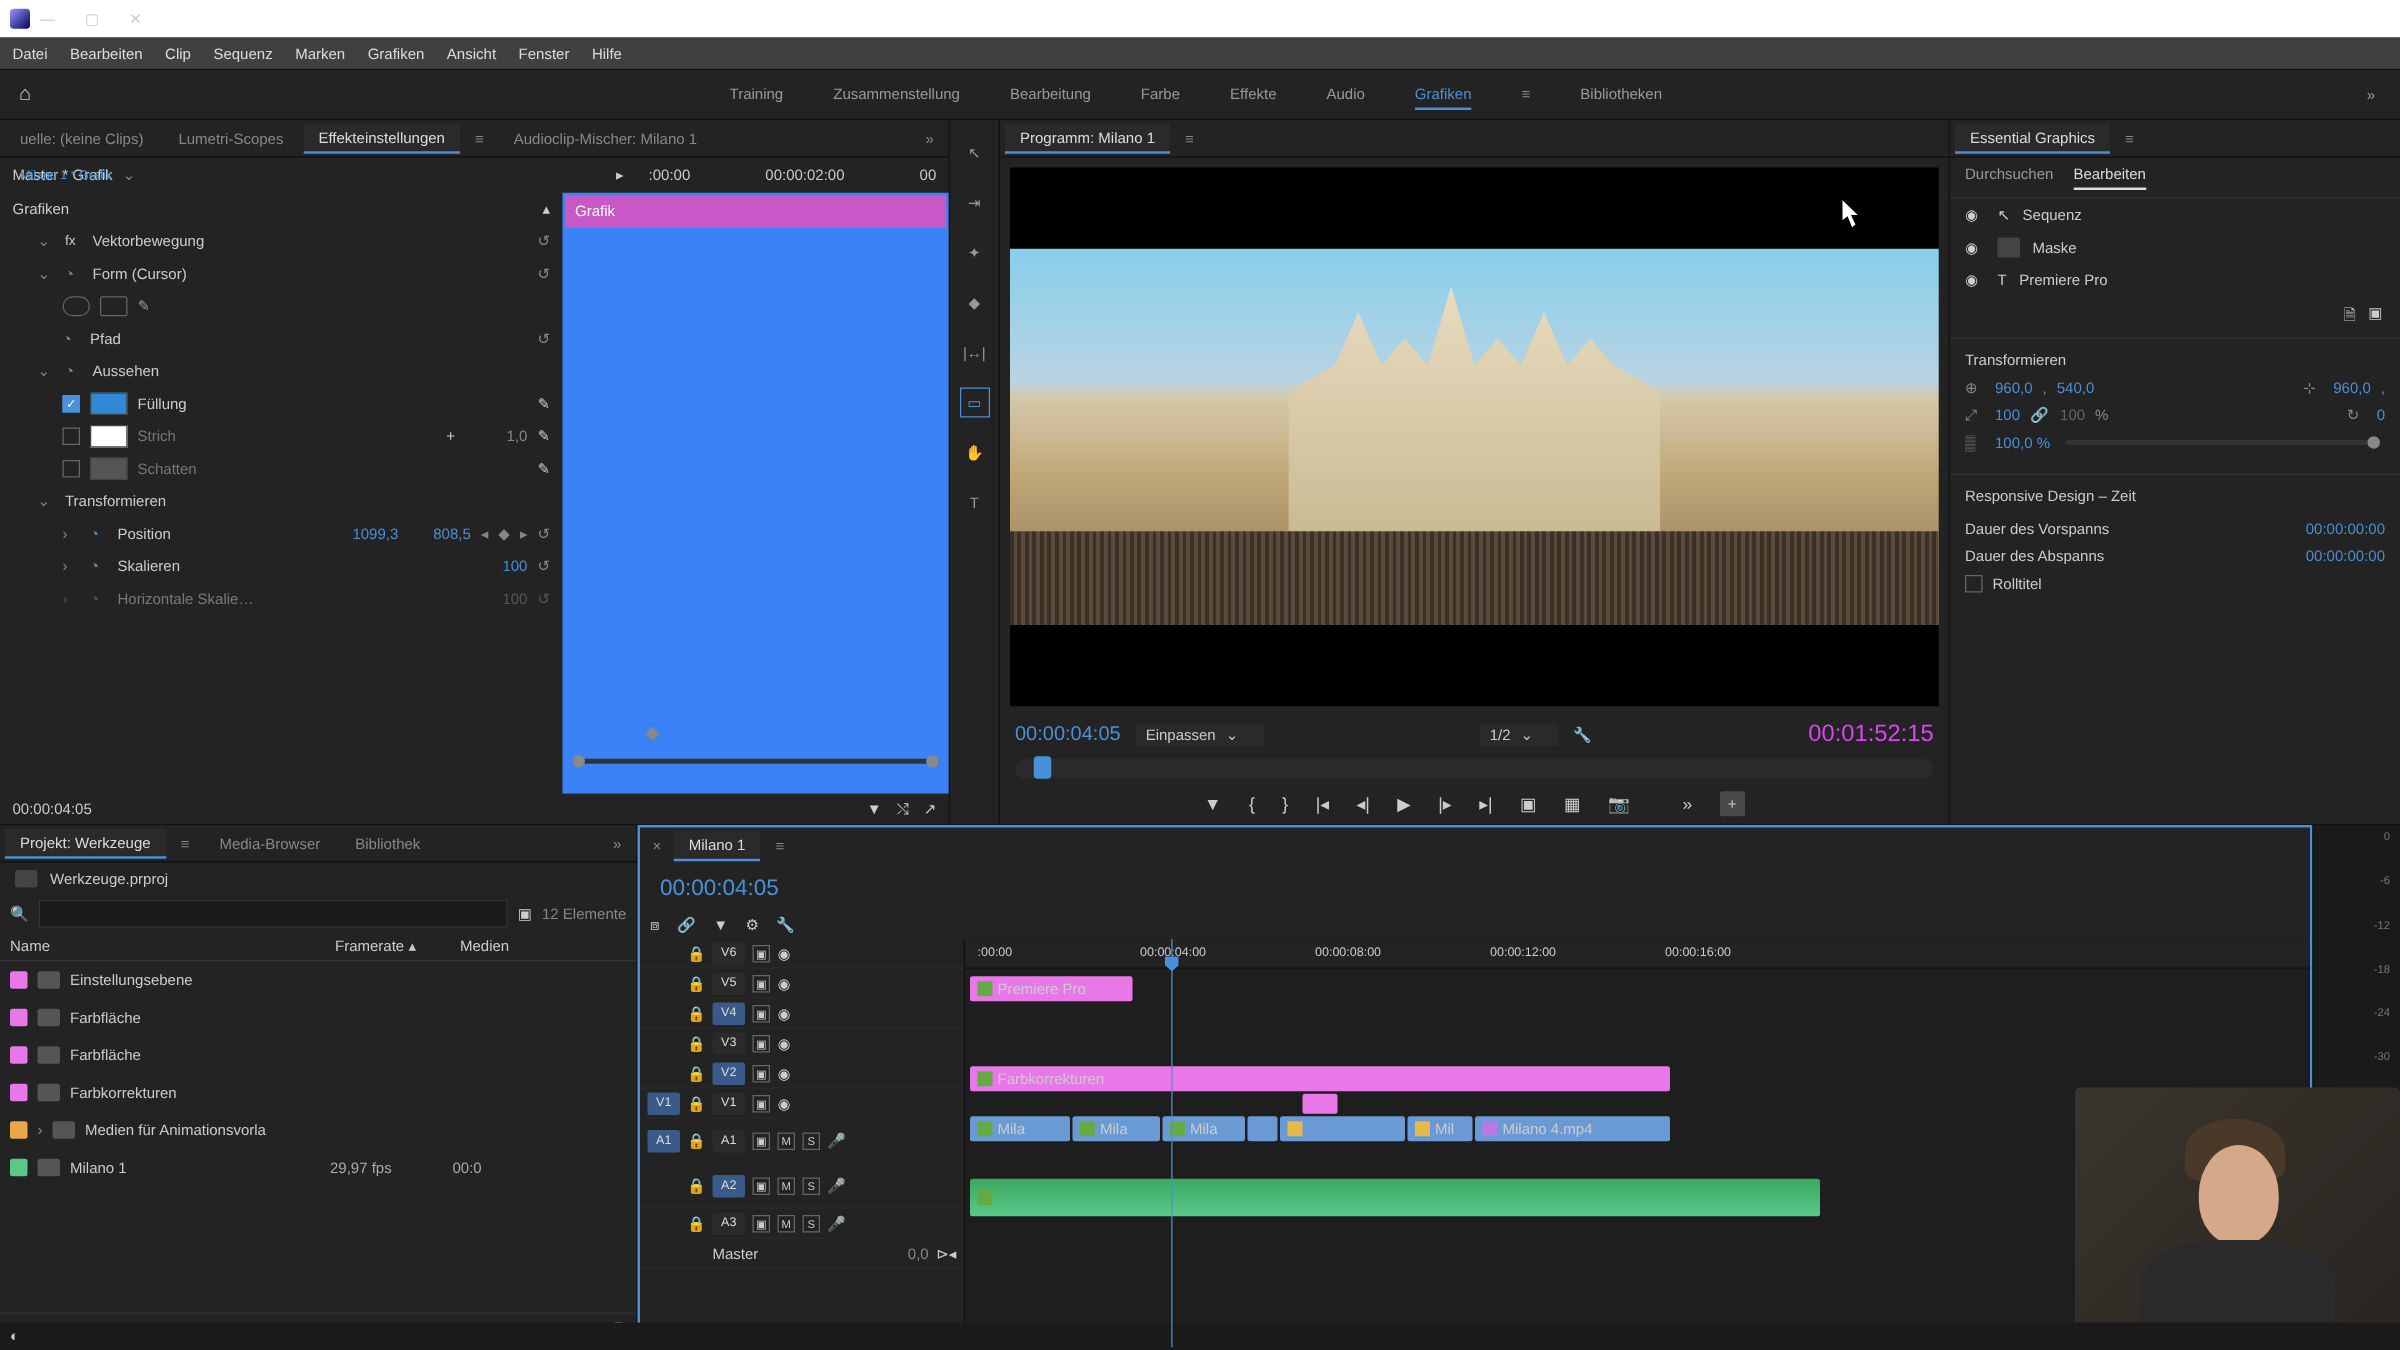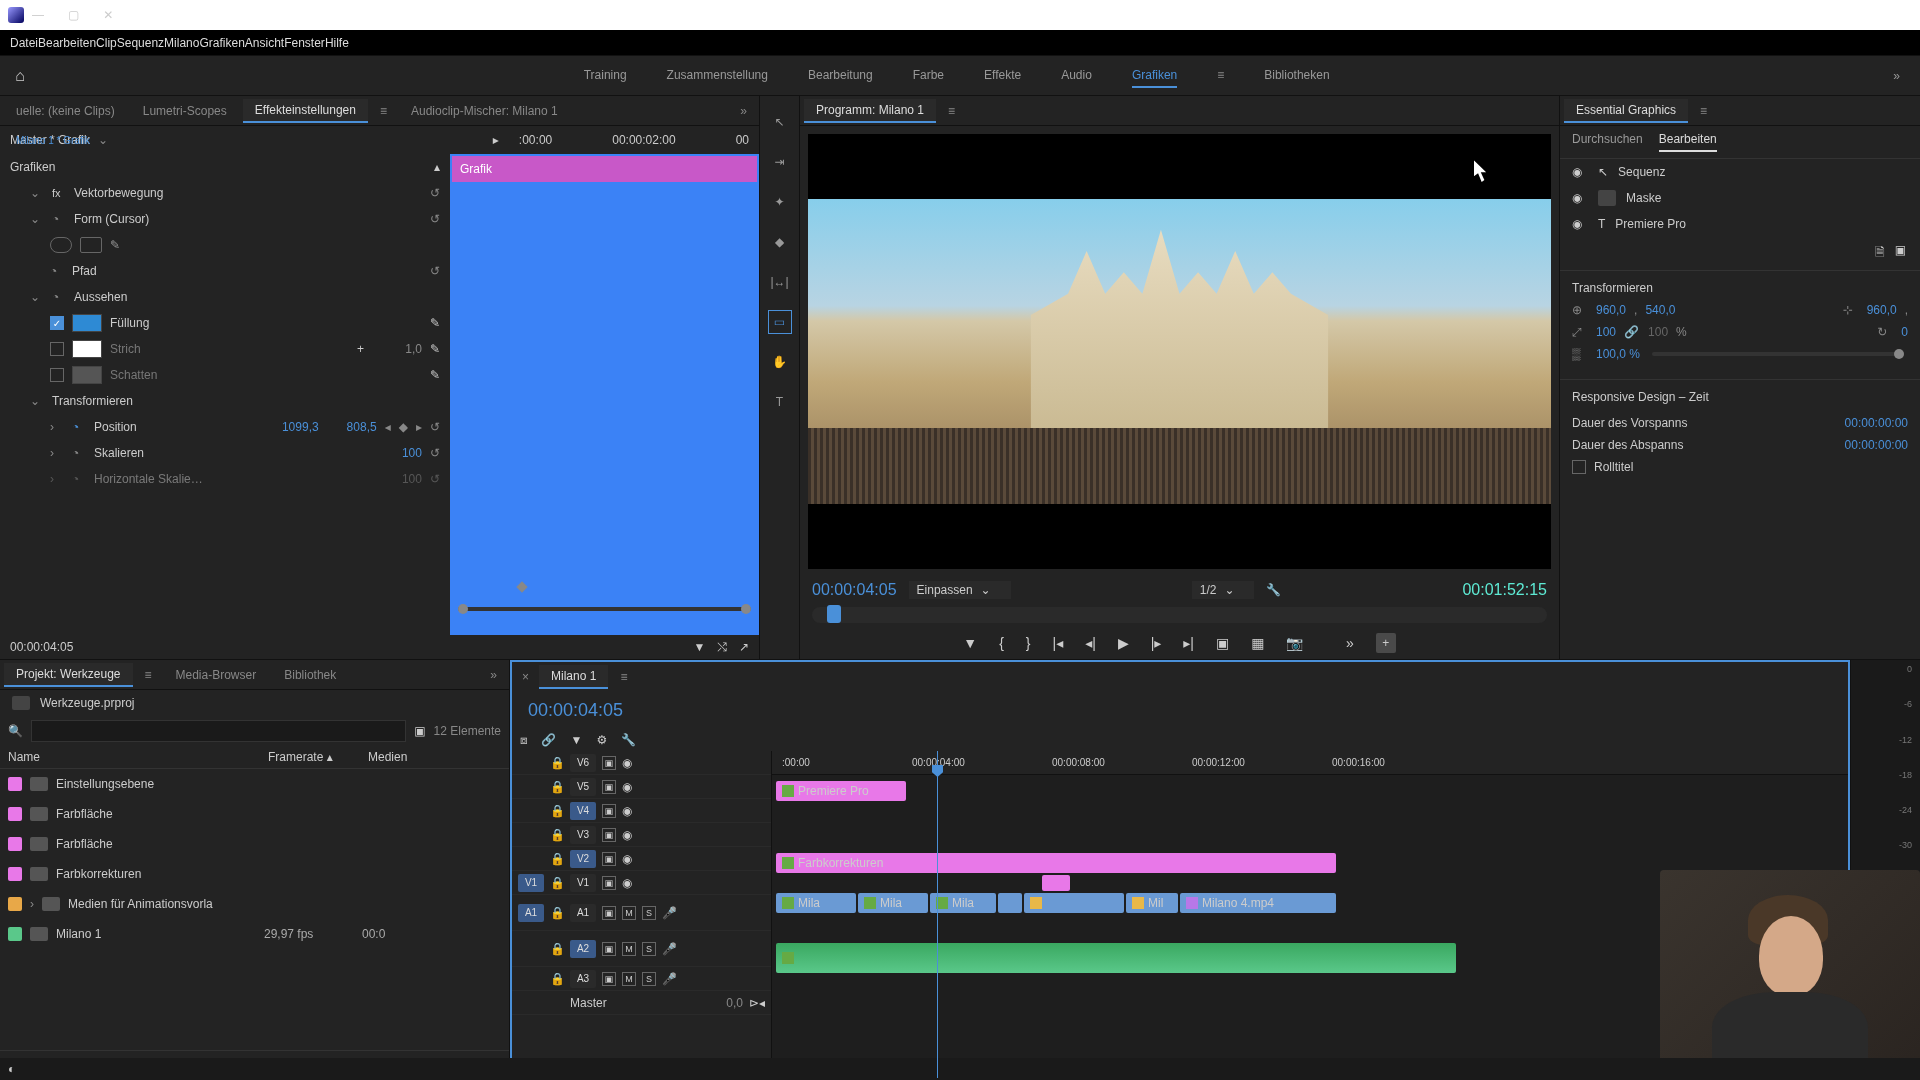--- a/index.html
+++ b/index.html
@@ -1,21 +1,21 @@
 <!DOCTYPE html>
 <html><head>
 <meta charset="utf-8">
 <style>
 *{margin:0;padding:0;box-sizing:border-box;font-family:'Segoe UI',Arial,sans-serif;font-size:12px;color:#ccc;user-select:none}
 body{background:#232323;width:1920px;height:1080px;overflow:hidden;position:relative}
 .titlebar{height:30px;background:#fff;display:flex;align-items:center;padding:0 8px;color:#333}
 .titlebar .logo{width:16px;height:16px;background:linear-gradient(135deg,#9999ff,#00005b);border-radius:3px;margin-right:8px}
 .titlebar .title{color:#333;flex:1}
 .titlebar .win-btns{display:flex;gap:24px;color:#333;font-size:14px}
-.menubar{height:26px;background:#000000;display:flex;align-items:center;padding:0 10px;border-bottom:1px solid #111}
+.menubar{height:26px;background:#404040;display:flex;align-items:center;padding:0 10px;gap:18px;border-bottom:1px solid #111}
 .menubar span{color:#ddd;cursor:pointer}
 .workspace-bar{height:40px;background:#232323;display:flex;align-items:center;border-bottom:1px solid #111}
 .home-btn{width:40px;display:flex;justify-content:center;align-items:center;font-size:16px}
 .ws-tabs{flex:1;display:flex;justify-content:center;gap:40px}
 .ws-tabs span{color:#999;cursor:pointer;padding:4px 0}
 .ws-tabs .active{color:#4a90d9;border-bottom:2px solid #4a90d9}
 .ws-more{padding:0 20px;color:#999}
 
 .main{display:flex;height:calc(100% - 96px - 420px);border-bottom:1px solid #111}
 
@@ -60,21 +60,21 @@
 
 .program-panel{flex:1;background:#232323;display:flex;flex-direction:column;border-right:1px solid #111}
 .monitor{flex:1;background:#000;margin:8px;position:relative;display:flex;align-items:center;justify-content:center}
 .monitor-img{width:100%;height:70%;background:linear-gradient(180deg,#87ceeb 0%,#b8d4e3 35%,#d4c8a8 40%,#c0a878 60%,#8a7050 100%);position:relative;overflow:hidden}
 .cathedral{position:absolute;left:25%;top:10%;width:50%;height:70%;background:linear-gradient(180deg,#e8dcc0,#c8b890);clip-path:polygon(10% 100%,10% 40%,20% 30%,25% 10%,30% 30%,35% 20%,40% 30%,45% 0%,50% 30%,55% 20%,60% 30%,65% 10%,70% 30%,75% 20%,80% 30%,90% 40%,90% 100%)}
 .crowd{position:absolute;bottom:0;width:100%;height:25%;background:repeating-linear-gradient(90deg,#3a3028,#3a3028 3px,#5a4a3a 3px,#5a4a3a 6px)}
 .cursor-overlay{position:absolute;right:8%;top:6%;width:18px;height:22px;background:#fff;clip-path:polygon(0 0,0 75%,25% 60%,45% 100%,60% 90%,40% 55%,70% 55%)}
 .prog-controls{padding:4px 12px;display:flex;align-items:center;gap:12px}
 .prog-tc{color:#4a90d9;font-size:16px;font-weight:500}
 .fit-dd{background:#2a2a2a;padding:2px 20px 2px 8px;color:#ccc;display:flex;align-items:center;gap:8px}
-.prog-dur{margin-left:auto;color:#5eead4;font-size:16px}
+.prog-dur{margin-left:auto;color:#d946ef;font-size:19px}
 .scrubber{height:16px;margin:4px 12px;background:#2a2a2a;border-radius:8px;position:relative}
 .playhead-dot{position:absolute;left:2%;top:-2px;width:14px;height:18px;background:#4a90d9;border-radius:3px}
 .transport{display:flex;justify-content:center;align-items:center;gap:22px;padding:6px;color:#ccc}
 .transport .btn{cursor:pointer;font-size:14px}
 .transport .more{margin-left:20px}
 .plus-btn{width:20px;height:20px;background:#4a4a4a;display:flex;align-items:center;justify-content:center;border-radius:2px}
 
 .eg-panel{width:360px;background:#232323;display:flex;flex-direction:column}
 .eg-tabs{display:flex;gap:16px;padding:6px 12px;border-bottom:1px solid #333}
 .eg-tabs span{color:#999;cursor:pointer;padding-bottom:4px}
@@ -155,21 +155,21 @@
     <span>▢</span>
     <span>✕</span>
   </div>
 </div>
 
 <div class="menubar">
   <span>Datei</span>
   <span>Bearbeiten</span>
   <span>Clip</span>
   <span>Sequenz</span>
-  <span>Milano</span>
+  <span>Marken</span>
   <span>Grafiken</span>
   <span>Ansicht</span>
   <span>Fenster</span>
   <span>Hilfe</span>
 </div>
 
 <div class="workspace-bar">
   <div class="home-btn">⌂</div>
   <div class="ws-tabs">
     <span>Training</span>

